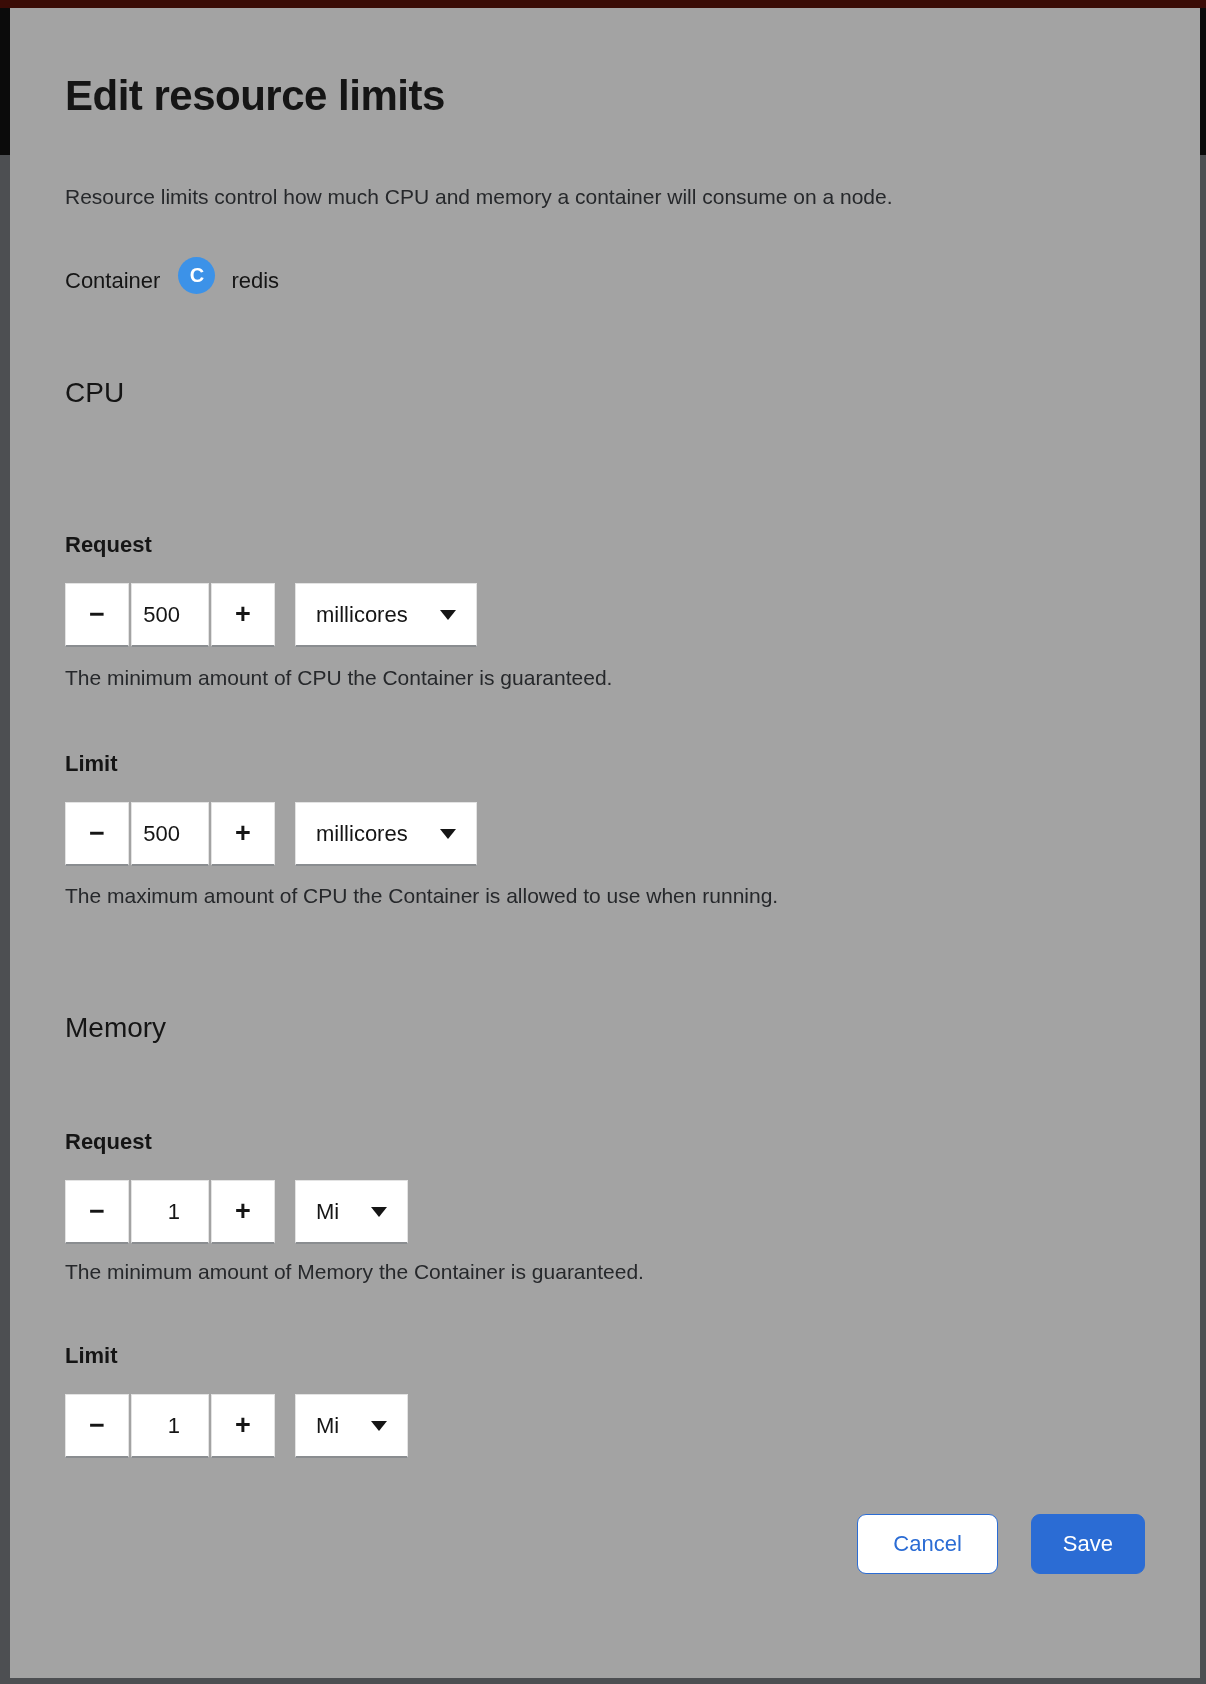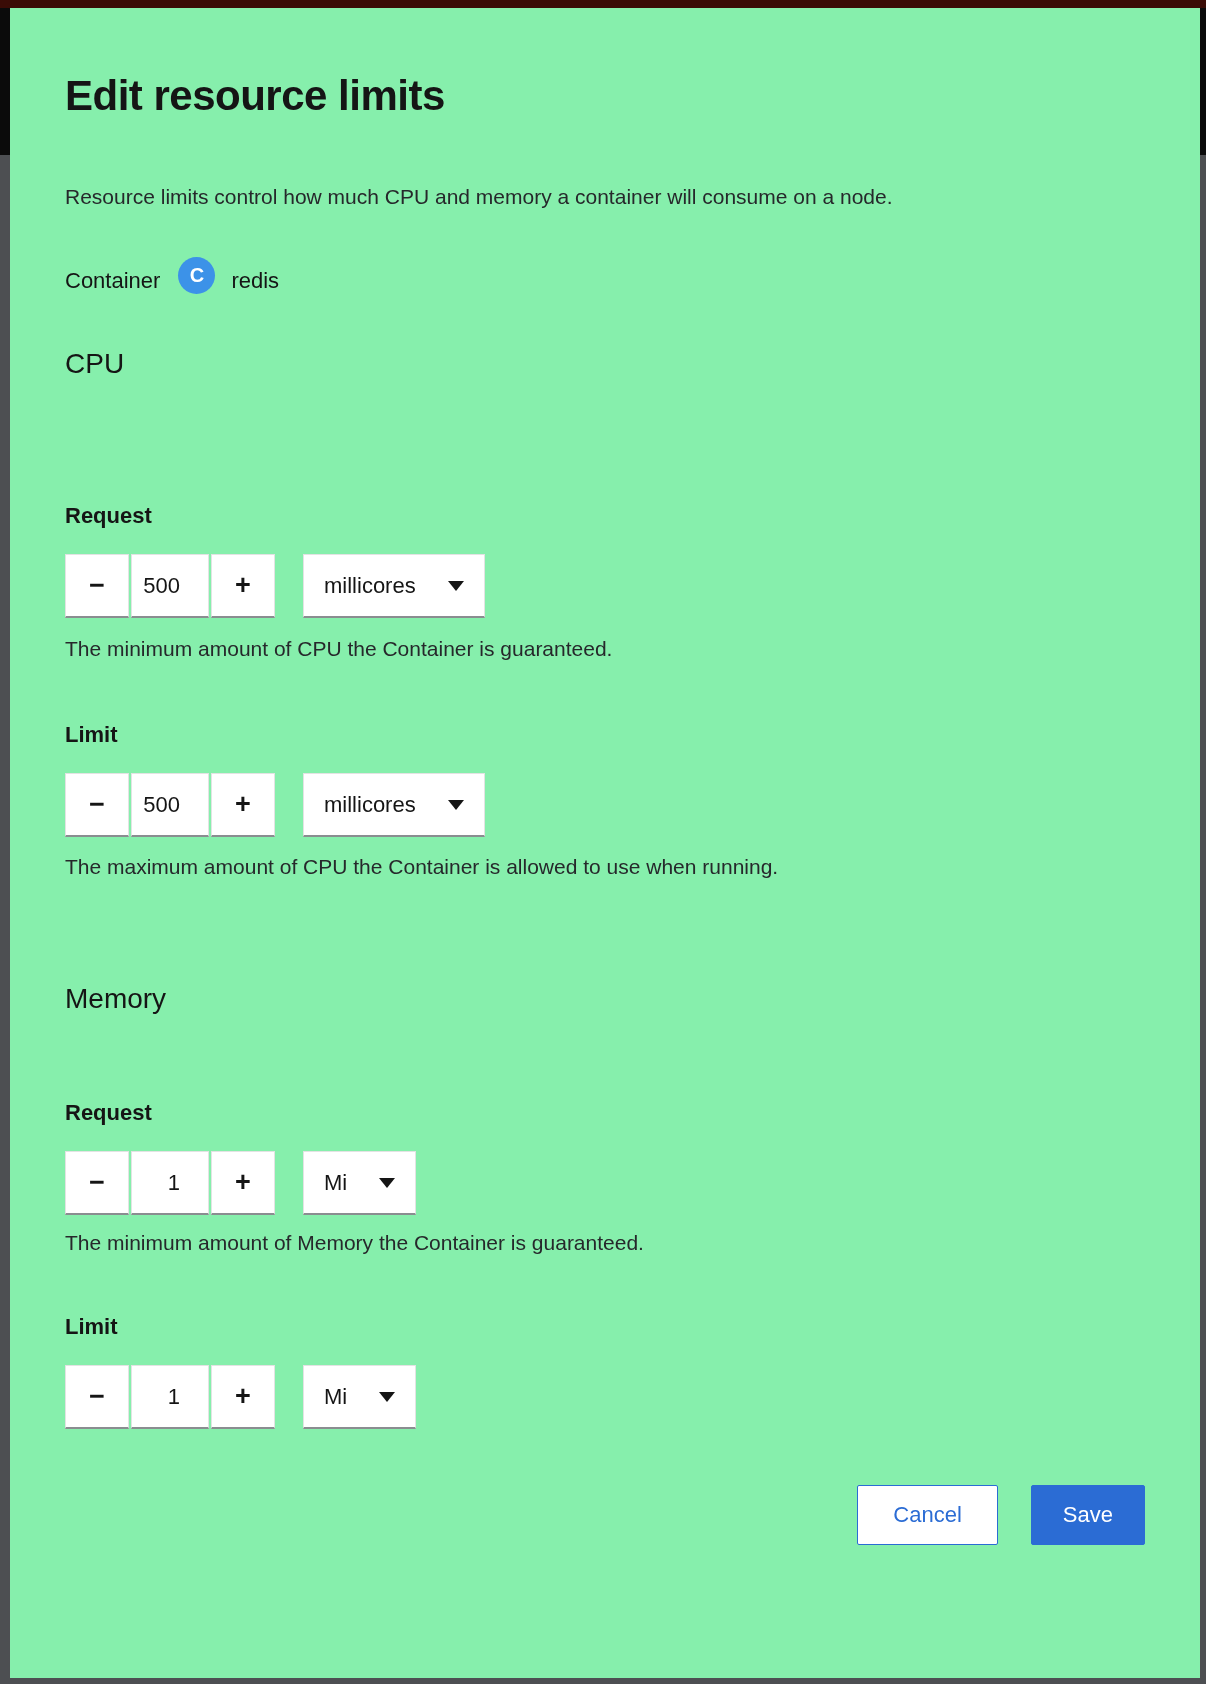--- a/index.html
+++ b/index.html
@@ -13,21 +13,21 @@
 
   
   .backdrop-gray { position: absolute; left: 0; top: 155px; right: 0; bottom: 0; background: #4d4f52; }
   .backdrop-top  { position: absolute; left: 0; top: 0; width: 100%; height: 8px; background: #3a0c06; }
 
   
   .modal {
     position: absolute;
     left: 10px; top: 8px;
     width: 1190px; height: 1670px;
-    background: #86efac;
+    background: #a3a3a3;
     padding: 0 55px;
   }
 
   .modal-title {
     margin-top: 62px;
     font-size: 42px;
     line-height: 52px;
     font-weight: 700;
     letter-spacing: -0.5px;
     color: #151515;
@@ -58,21 +58,21 @@
     margin-left: 18px;
   }
   .container-name { margin-left: 16px; }
 
   .section-heading {
     font-size: 28px;
     line-height: 36px;
     font-weight: 400;
     color: #151515;
   }
-  .heading-cpu    { margin-top: 52px; }
+  .heading-cpu    { margin-top: 81px; }
   .heading-memory { margin-top: 100px; }
 
   .field-label {
     font-size: 22px;
     line-height: 28px;
     font-weight: 700;
     color: #151515;
   }
 
   .control-row {
@@ -102,21 +102,21 @@
     font-family: inherit;
     font-size: 22px;
     color: #151515;
     text-align: right;
     padding-right: 28px;
     outline: none;
     background: #ffffff;
   }
 
   .unit-select {
-    margin-left: 28px;
+    margin-left: 20px;
     background: #ffffff;
     border: 1px solid #e3e3e3;
     border-bottom: 2px solid #8a8d90;
     font-family: inherit;
     font-size: 22px;
     color: #151515;
     cursor: pointer;
     display: inline-flex;
     align-items: center;
     padding: 0 20px;
@@ -148,21 +148,21 @@
 
   .modal-footer {
     margin-top: 56px;
     display: flex;
     justify-content: flex-end;
     align-items: center;
     gap: 33px;
   }
   .btn {
     height: 60px;
-    border-radius: 2px;
+    border-radius: 9px;
     font-family: inherit;
     font-size: 22px;
     cursor: pointer;
     display: inline-flex;
     align-items: center;
     justify-content: center;
   }
   .btn-secondary {
     background: #ffffff;
     border: 1px solid var(--primary-blue, #2b6cd4);

